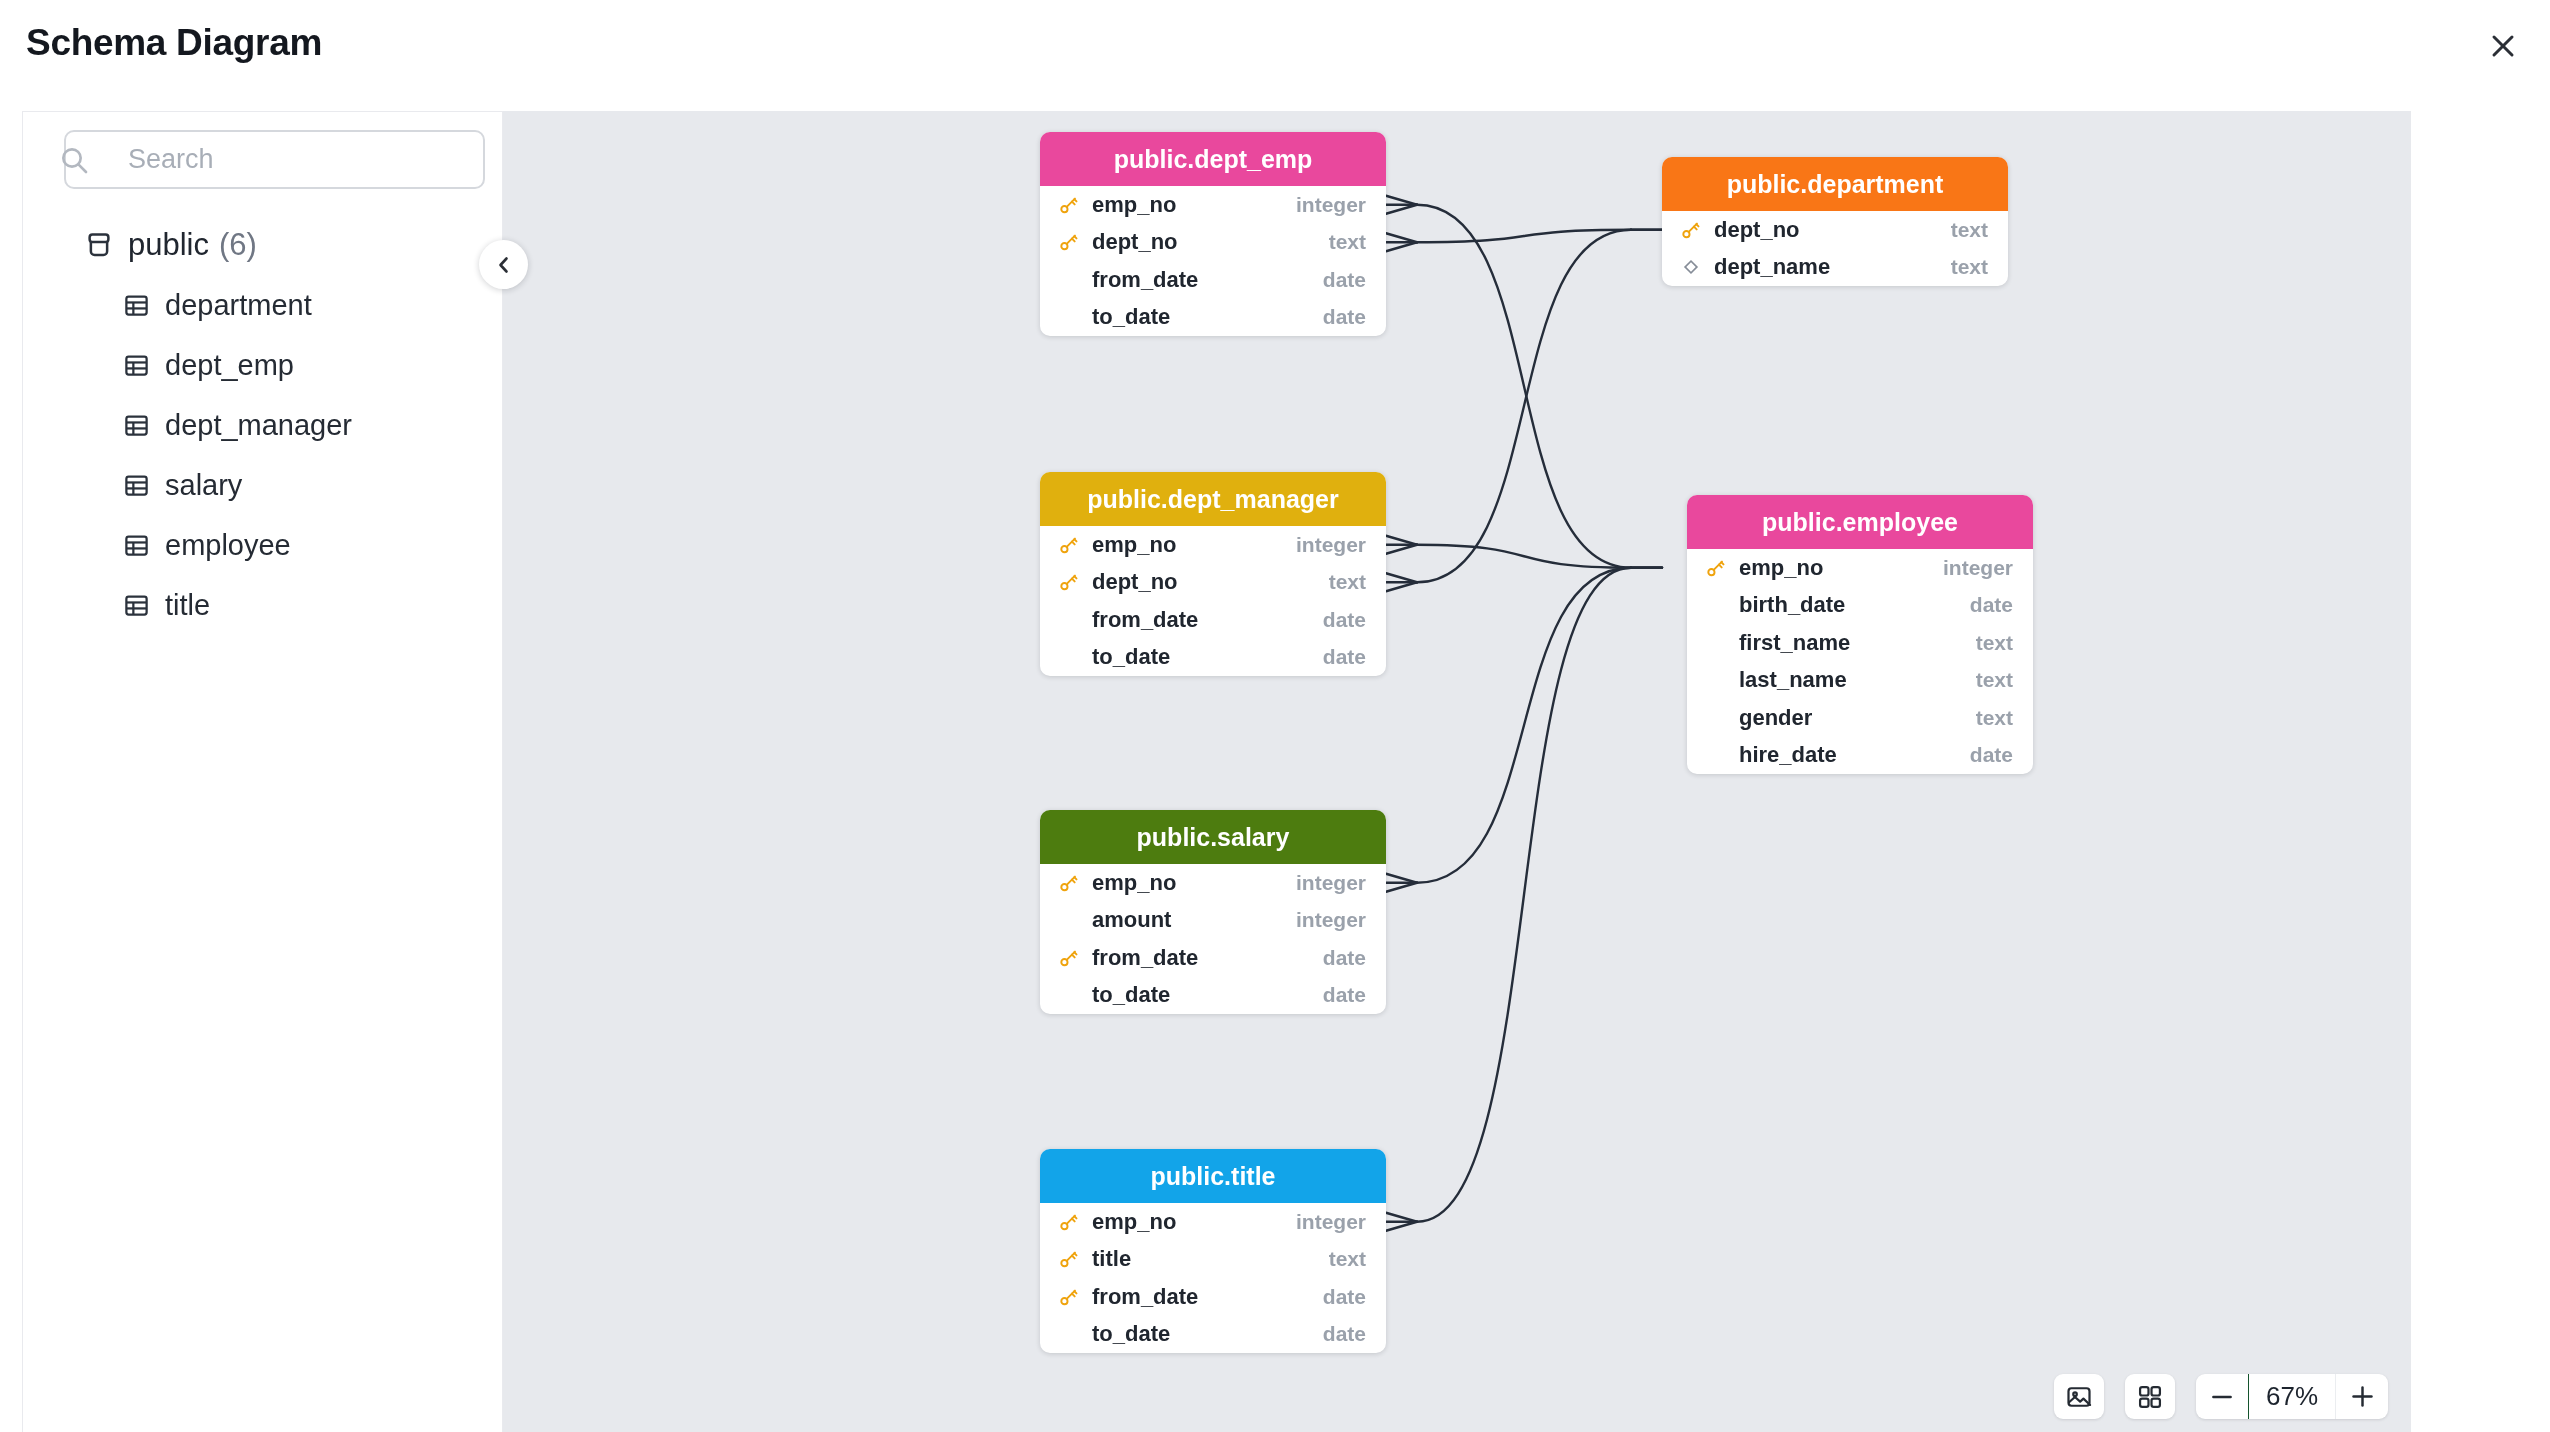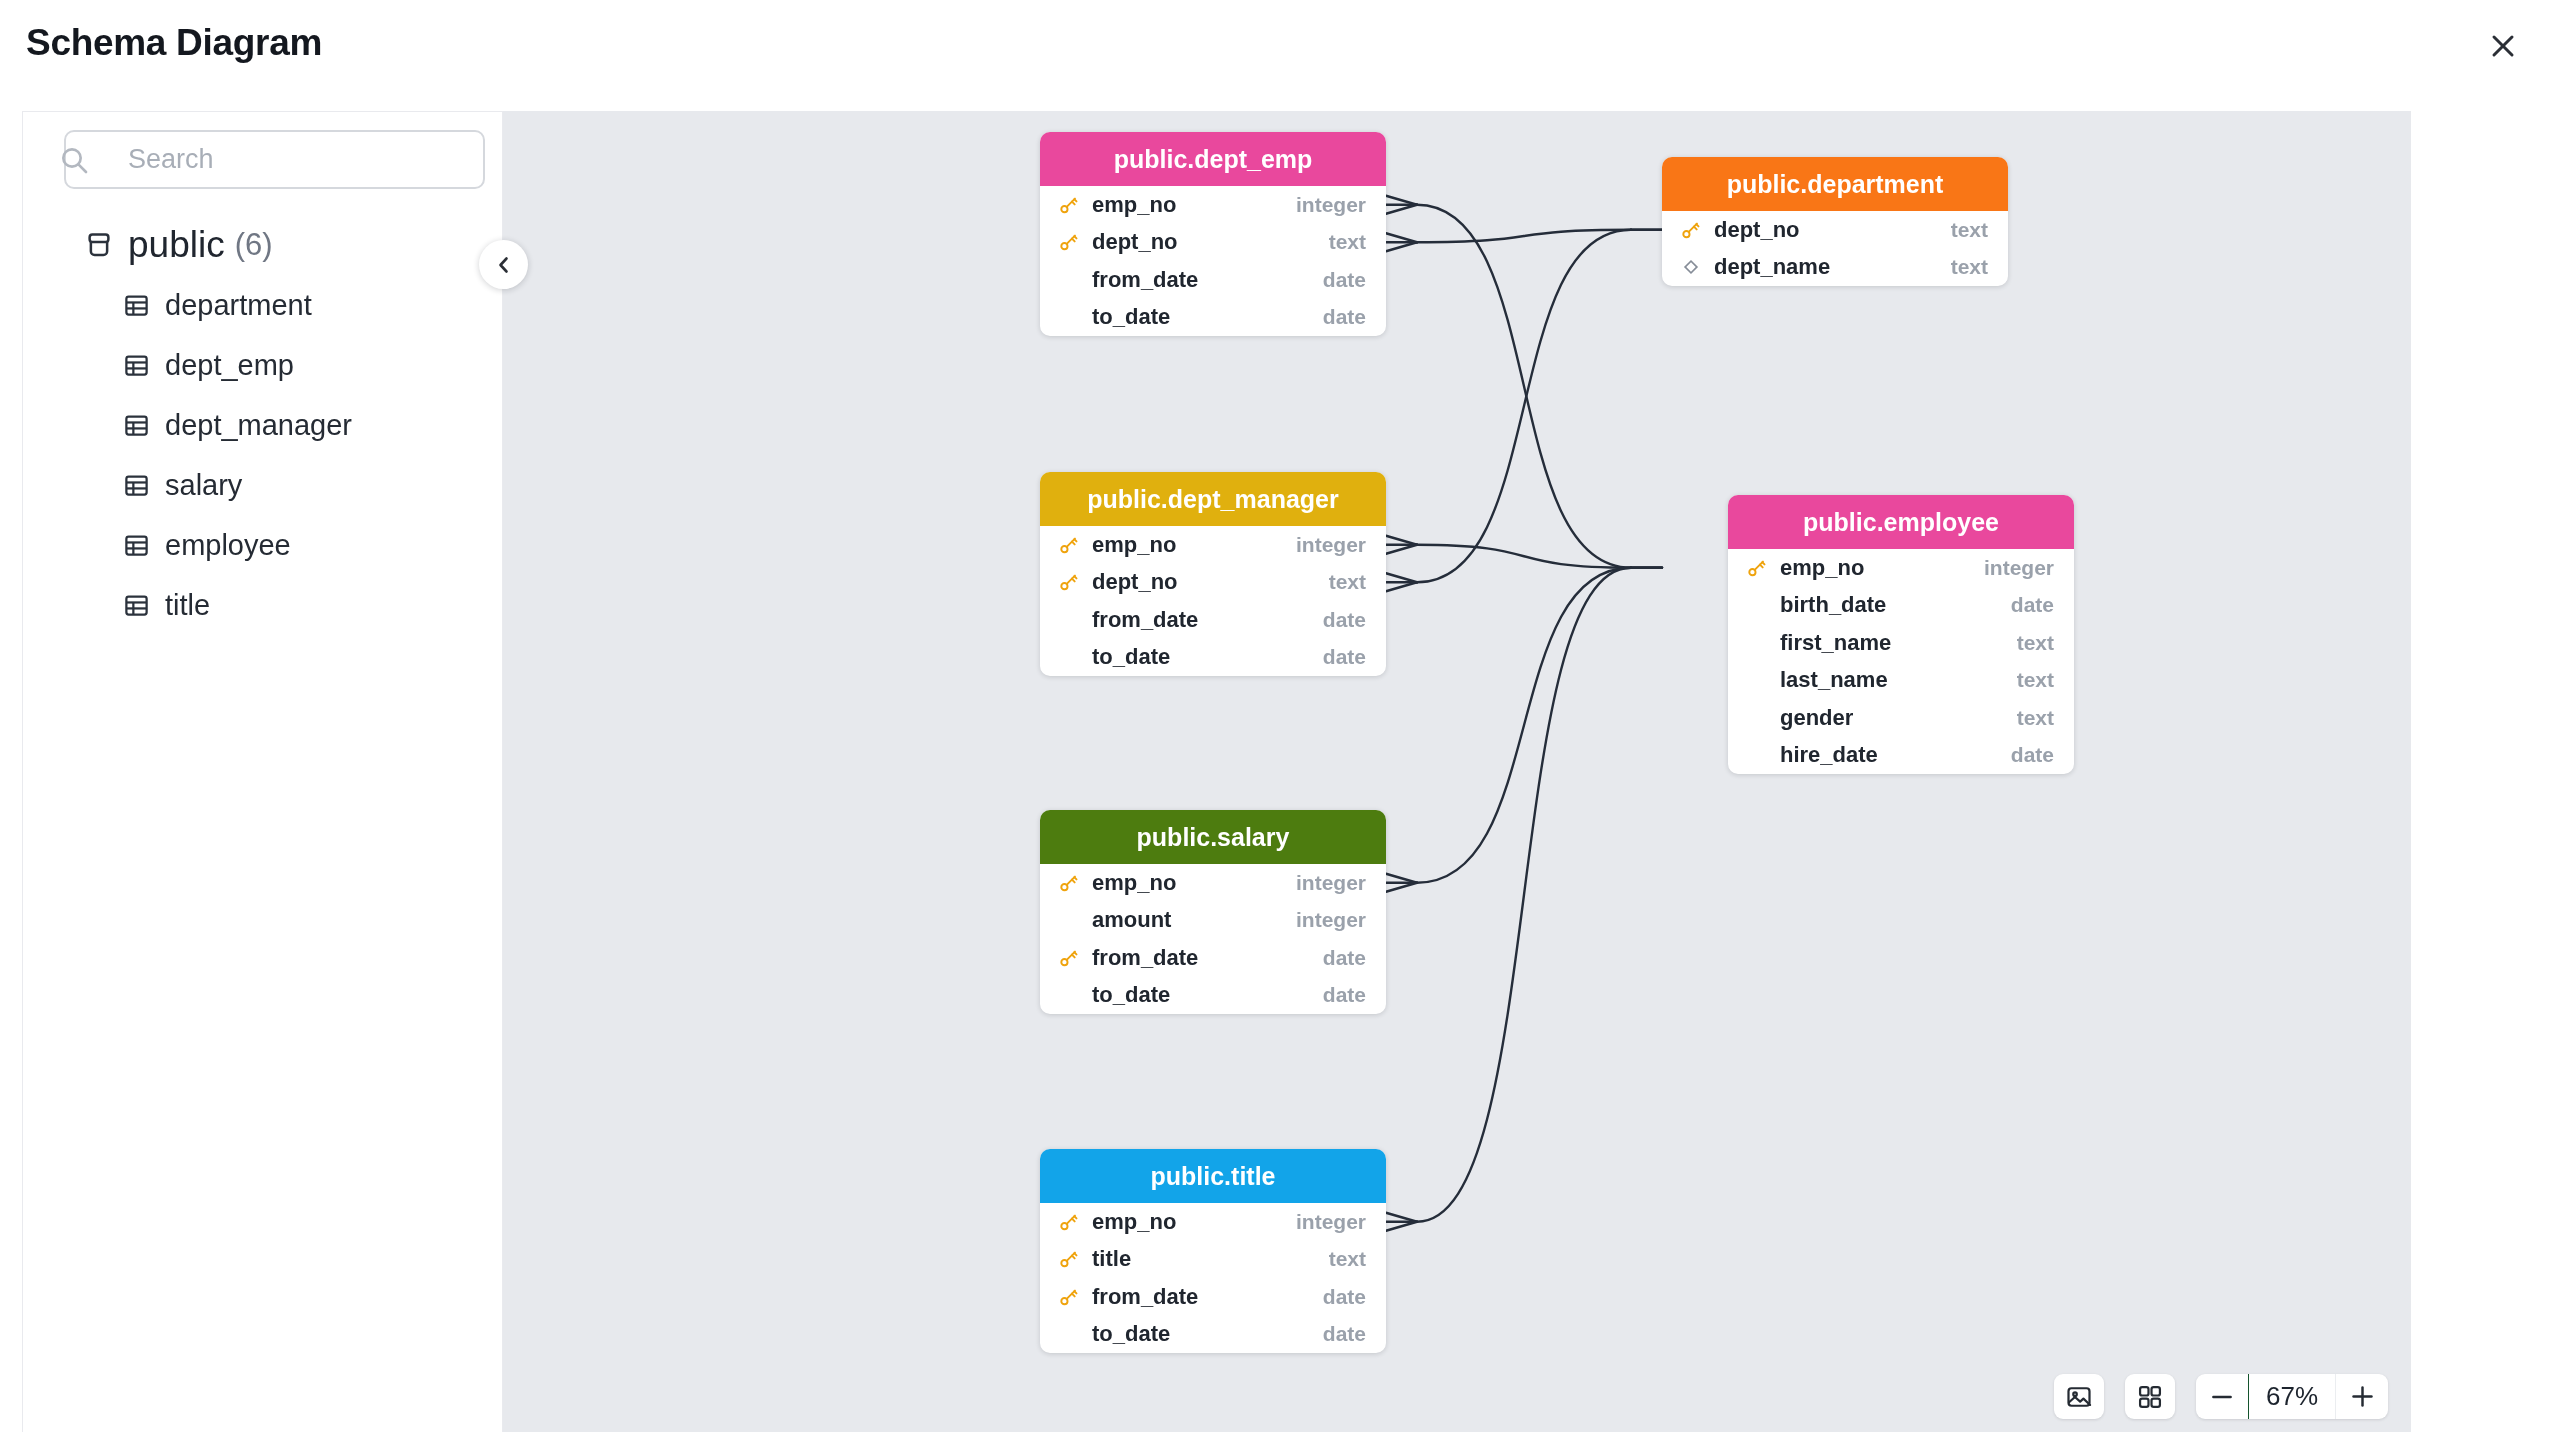--- a/index.html
+++ b/index.html
@@ -21,21 +21,21 @@
                   padding:0 16px 0 62px; font-size:27px; color:#30363f; background:#fff; outline:none;
                   font-family:"Liberation Sans", sans-serif; }
   .search-input::placeholder { color:#a8aeb7; }
   .search-icon { position:absolute; left:18px; top:14px; }
 
   .tree { margin-top:26px; }
   .tree-row { display:flex; align-items:center; height:60px; cursor:pointer; }
   .schema-row { padding-left:27px; }
   .caret { width:0; height:0; border-left:9px solid transparent; border-right:9px solid transparent;
            border-top:11px solid #5b6ischarge; border-top-color:#565d68; margin-right:16px; }
-  .schema-label { font-size:37px; color:#20262f; margin-left:14px; }
+  .schema-label { font-size:31px; color:#20262f; margin-left:14px; }
   .schema-count { font-size:31px; color:#707784; margin-left:10px; }
   .table-row { padding-left:100px; }
   .table-label { font-size:29px; color:#252b34; margin-left:15px; }
 
   .collapse-btn { position:absolute; left:479px; top:240px; width:49px; height:49px; border-radius:50%;
                   background:#fff; border:none; box-shadow:0 1px 6px rgba(20,24,33,.20); cursor:pointer;
                   display:flex; align-items:center; justify-content:center; z-index:40; }
 
   
   .canvas { position:absolute; left:503px; top:111px; width:1908px; height:1321px;
@@ -286,21 +286,21 @@
           <span class="col-icon"></span>
           <span class="col-name">from_date</span>
           <span class="col-type">date</span>
         </div>
         <div class="entity-col">
           <span class="col-icon"></span>
           <span class="col-name">to_date</span>
           <span class="col-type">date</span>
         </div>
       </div>
-      <div class="entity" style="left: 1225px; top: 384px; text-align: center;">
+      <div class="entity" style="left: 1184px; top: 384px; text-align: center;">
         <div class="entity-header" style="background: rgb(233, 72, 157);">public.employee</div>
         <div class="entity-col">
           <span class="col-icon">
             <svg width="22" height="22" viewBox="0 0 24 24" fill="none" stroke="#efa30d" stroke-width="2.1" stroke-linecap="round" stroke-linejoin="round">
      <circle cx="7" cy="16.5" r="3.4"></circle>
      <path d="M9.5 14 L18.5 5"></path>
               <path d="M15.2 8.3 l3 3"></path>
               <path d="M17.8 5.7 l2.4 2.4"></path>
    </svg>
           </span>

